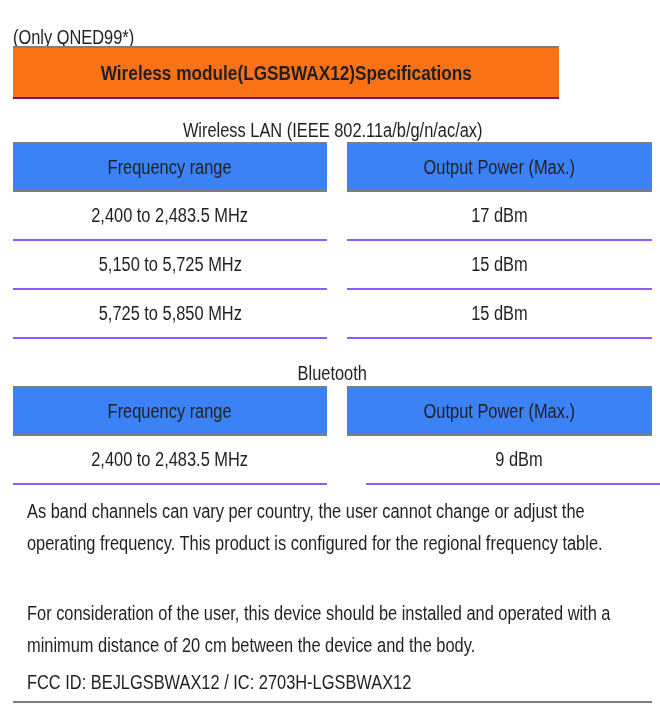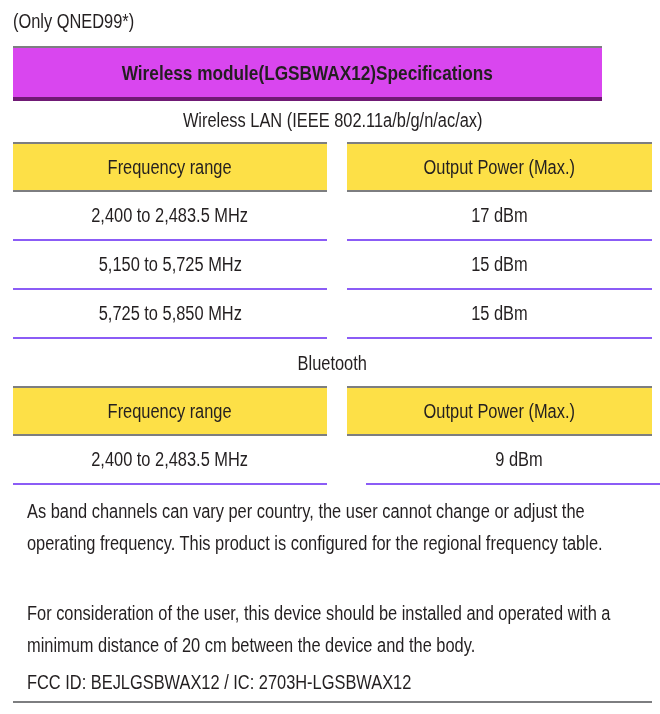--- a/index.html
+++ b/index.html
@@ -4,34 +4,34 @@
 <style>
   html, body { margin: 0; padding: 0; background: #ffffff; }
   body {
     width: 660px; height: 714px; position: relative; overflow: hidden;
     font-family: "Liberation Sans", "DejaVu Sans", sans-serif;
     color: #231f20;
   }
   .narrow { transform: scaleX(0.82); transform-origin: center; display: inline-block; white-space: nowrap; }
   .narrow-left { transform: scaleX(0.82); transform-origin: left center; display: inline-block; white-space: nowrap; }
 
-  .note { position: absolute; left: 13px; top: 8px; font-size: 20px; line-height: 26px; text-decoration: underline; }
+  .note { position: absolute; left: 13px; top: 24px; font-size: 20px; line-height: 26px; text-decoration: underline; }
 
   .title-band {
-    position: absolute; left: 13px; top: 46px; width: 589px; height: 49px;
-    background: #d946ef; border-top: 2px solid #7d7e80; border-bottom: 4px solid #701a75;
+    position: absolute; left: 13px; top: 46px; width: 546px; height: 49px;
+    background: #f97316; border-top: 2px solid #7d7e80; border-bottom: 2px solid #701a75;
     display: flex; align-items: center; justify-content: center;
     font-weight: bold; font-size: 21px;
   }
   .section-label {
     position: absolute; left: 13px; width: 639px; height: 44px;
-    display: flex; align-items: center; justify-content: center; font-size: 20px;
+    display: flex; align-items: flex-end; justify-content: center; font-size: 20px;
   }
   .hdr {
-    position: absolute; height: 46px; background: #fde047;
+    position: absolute; height: 46px; background: #3b82f6;
     border-top: 2px solid #7d7e80; border-bottom: 2px solid #7d7e80;
     display: flex; align-items: center; justify-content: center; font-size: 20px;
   }
   .cell {
     position: absolute; height: 47px; border-bottom: 2px solid #8b5cf6;
     display: flex; align-items: center; justify-content: center; font-size: 20px;
   }
   .para {
     position: absolute; left: 27px; width: 620px; font-size: 20px; line-height: 32px;
   }

